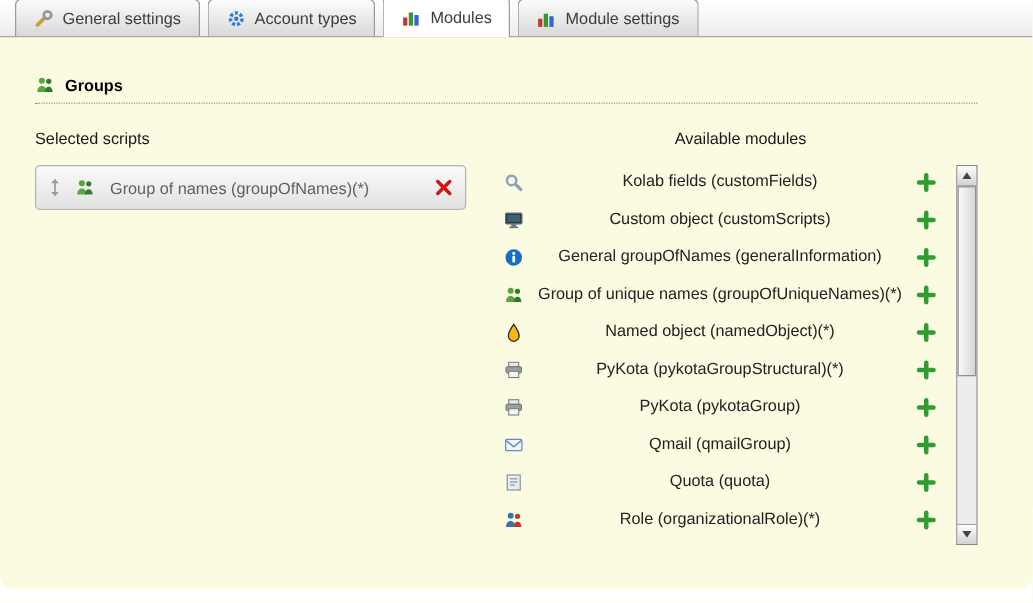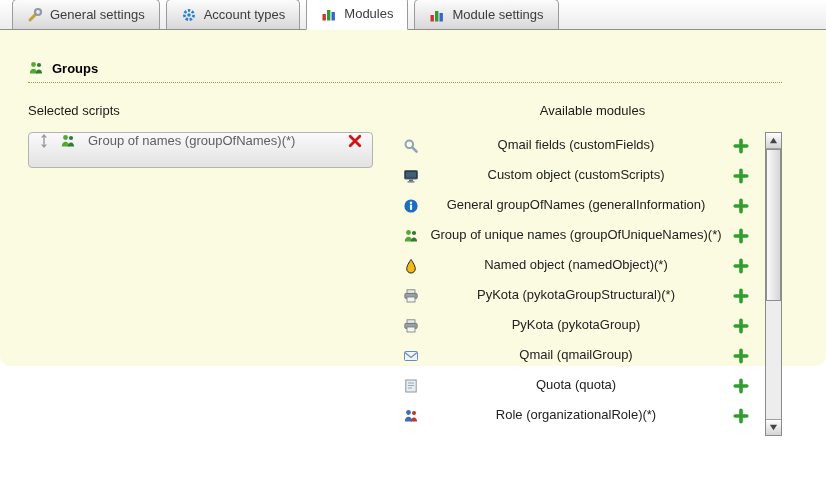--- a/index.html
+++ b/index.html
@@ -24,35 +24,35 @@
   .tab.active{
     background:#ffffff;height:33px;margin-bottom:-1px;
     border-bottom:1px solid #ffffff;position:relative;z-index:2;
   }
   
   .icon{display:inline-flex;width:16px;height:16px;align-items:center;justify-content:center;flex:0 0 auto;}
   .icon svg{display:block;}
   .iconbtn{cursor:pointer;}
   
   .content{
-    box-sizing:border-box;height:336px;background:#fbfbe2;
+    box-sizing:border-box;height:441px;background:#fbfbe2;
     border-radius:0 0 10px 10px;padding:30px 44px 12px 28px;
   }
   .section-header{
     display:flex;align-items:center;gap:8px;padding-bottom:6px;
     border-bottom:1px dotted #a39a52;margin-bottom:20px;
     font-weight:bold;color:#000;
   }
   .columns{display:flex;}
   .col-left{width:345px;margin-right:30px;flex:0 0 auto;}
   .col-right{flex:1;min-width:0;text-align:center;}
   .col-heading{margin-bottom:14px;color:#1a1a1a;}
   
   .sel-row{
-    display:flex;gap:8px;height:36px;
+    display:flex;align-items:center;gap:8px;height:36px;
     padding:0 9px 0 7px;margin-bottom:10px;
     background:linear-gradient(#fafafa,#e2e2e2);
     border:1px solid #b3b3b3;border-radius:4px;box-sizing:border-box;
   }
   .drag{cursor:grab;}
   .sel-label{flex:1;color:#5f5f5f;padding-left:4px;}
   
   .avail-wrap{display:flex;align-items:flex-start;}
   .avail-list{
     flex:1;display:flex;flex-direction:column;gap:3px;
@@ -170,21 +170,21 @@
       <div class="col-heading">Available modules</div>
       <div class="avail-wrap">
         <div class="avail-list" id="available-list">
             <div class="avail-row">
     <span class="icon mod-icon">
                 <svg width="16" height="16" viewBox="0 0 16 16">
                   <circle cx="6.3" cy="6.3" r="3.8" fill="none" stroke="#8fa3b8" stroke-width="2"></circle>
                   <path d="M9.3 9.3 L13.6 13.6" stroke="#8fa3b8" stroke-width="2.6" stroke-linecap="round"></path>
                 </svg>
               </span>
-    <span class="avail-label">Qmail fields (customFields)</span>
+    <span class="avail-label">Kolab fields (customFields)</span>
     <span class="icon iconbtn add">
                 <svg width="16" height="16" viewBox="0 0 16 16">
                   <path d="M8 2.2 V13.8 M2.2 8 H13.8" stroke="#2f9e2f" stroke-width="3.6" stroke-linecap="round"></path>
                 </svg>
               </span>
   </div>
             <div class="avail-row">
     <span class="icon mod-icon">
                 <svg width="16" height="16" viewBox="0 0 16 16">
                   <rect x="1.5" y="2.5" width="13" height="8.5" rx="1" fill="#2b3a4a" stroke="#5a6b7a"></rect>

